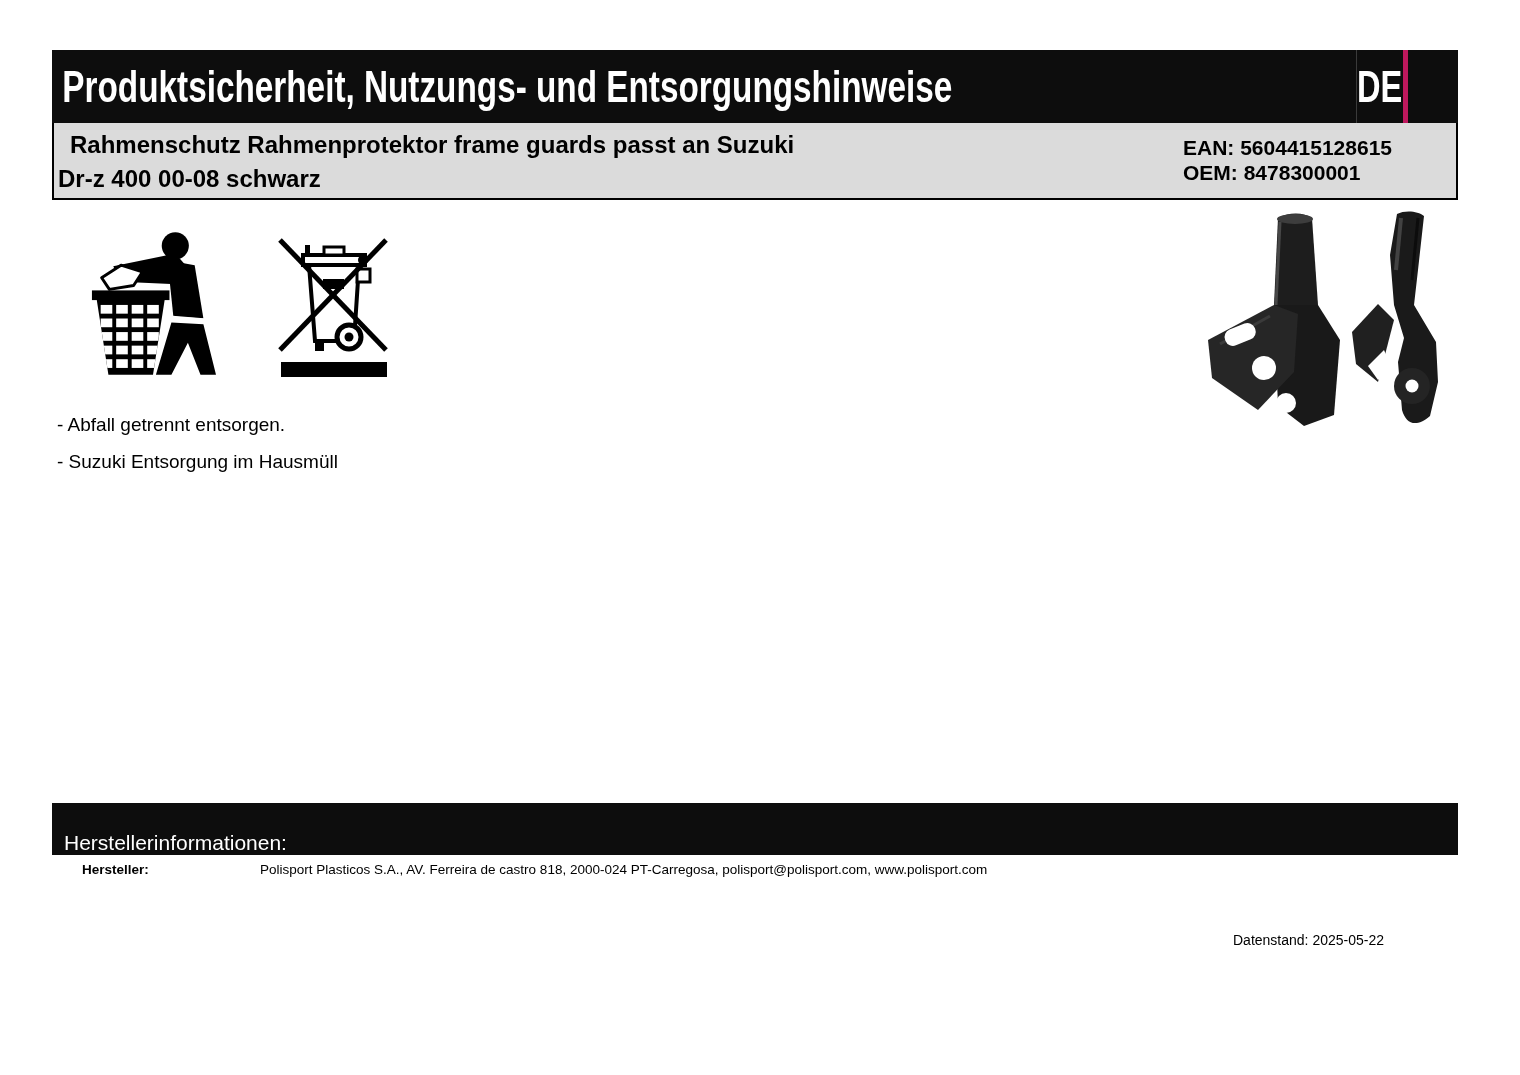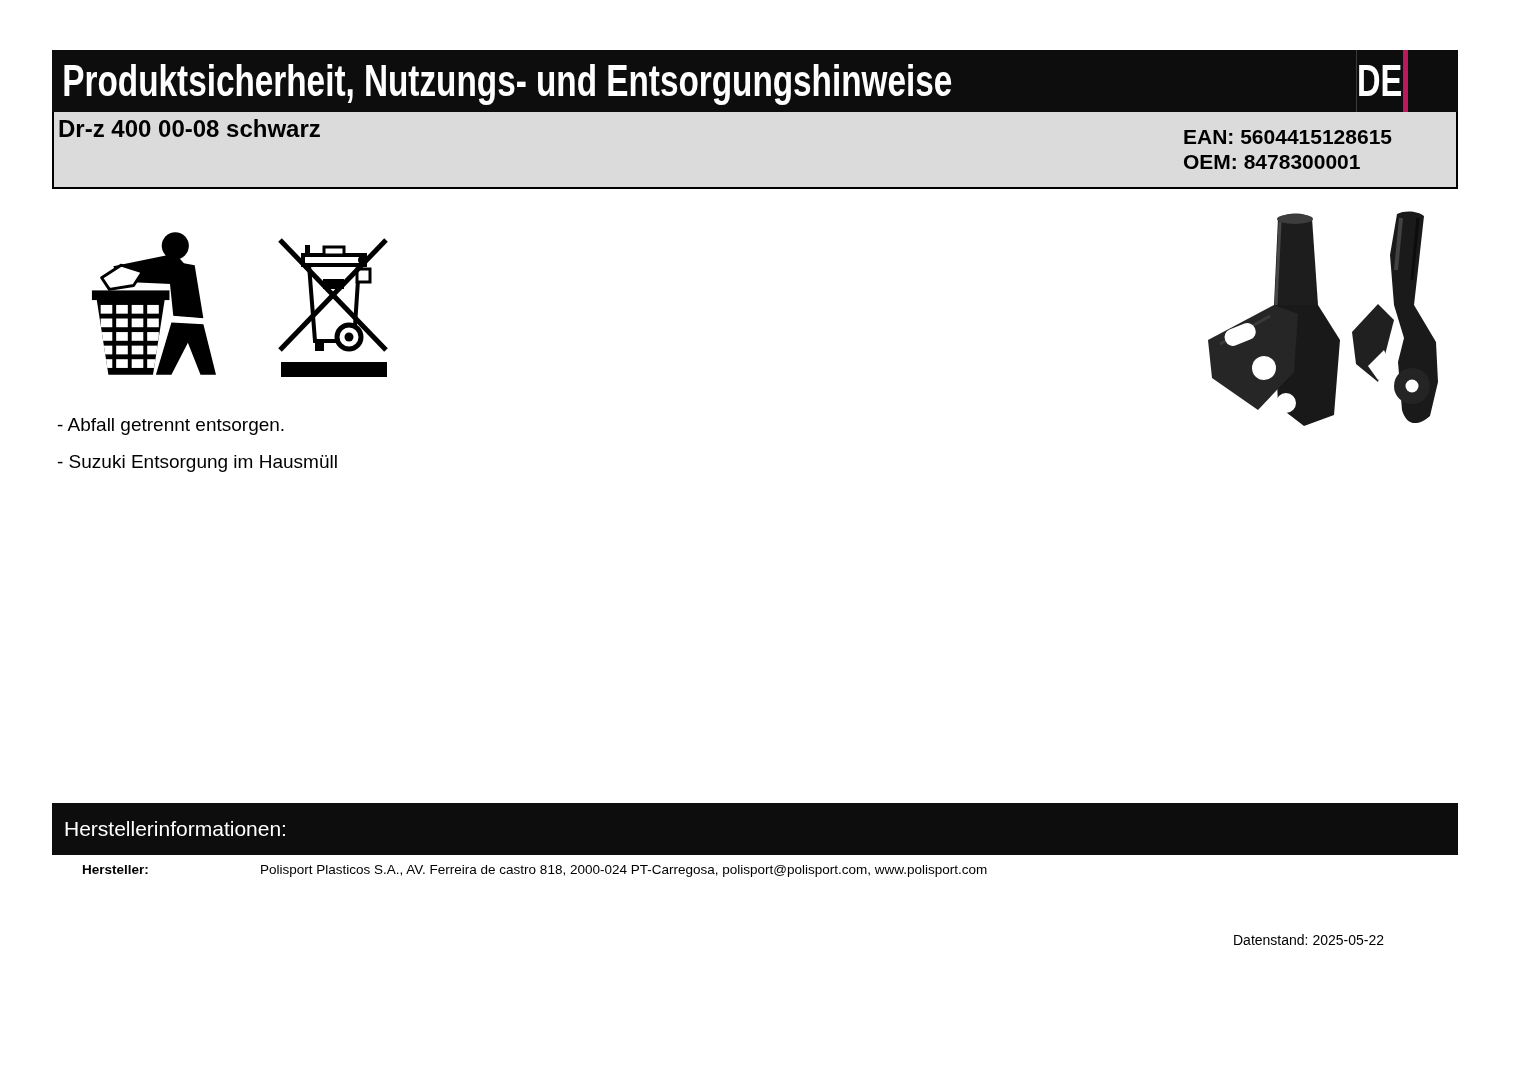--- a/index.html
+++ b/index.html
@@ -4,21 +4,21 @@
 <style>
   * { margin:0; padding:0; box-sizing:border-box; }
   html,body { background:#ffffff; }
   .page {
     position:relative; width:1520px; height:1075px; background:#ffffff;
     font-family:"Liberation Sans", sans-serif; color:#000; overflow:hidden;
   }
   
   .header-block { position:absolute; left:52px; top:50px; width:1406px; }
   .header-bar {
-    height:62px; background:#0d0d0d; display:flex; align-items:center;
+    height:73px; background:#0d0d0d; display:flex; align-items:center;
   }
   .header-title {
     flex:1; padding-left:14px; color:#fff; font-weight:bold; font-size:45px;
     white-space:nowrap; transform:scaleX(0.74); transform-origin:left center;
   }
   .de-cell {
     width:52px; align-self:stretch; display:flex; align-items:center; justify-content:center;
     border-left:1px solid #3a3a3a; border-right:5px solid #be185d;
   }
   .de-cell span {
@@ -44,21 +44,21 @@
   
   .tidyman-wrap { position:absolute; left:90px;  top:228px; width:126px; height:150px; }
   .weee-wrap    { position:absolute; left:278px; top:228px; width:112px; height:150px; }
   
   .notes { position:absolute; left:57px; top:406px; font-size:19px; line-height:37px; }
   
   .figure { position:absolute; left:1200px; top:210px; width:240px; height:220px; }
   
   .mfr-bar {
     position:absolute; left:52px; top:803px; width:1406px; height:52px;
-    background:#0d0d0d; color:#fff; display:flex; align-items:center;
+    background:#0d0d0d; color:#fff; display:flex; align-items:flex-end;
     padding-left:12px; font-size:21px;
   }
   .mfr-label {
     position:absolute; left:82px; top:862px; font-size:13.5px; font-weight:bold; white-space:nowrap;
   }
   .mfr-value {
     position:absolute; left:260px; top:862px; font-size:13.5px; white-space:nowrap;
   }
   
   .datenstand { position:absolute; left:1233px; top:932px; font-size:14px; white-space:nowrap; }
@@ -70,20 +70,21 @@
 
   <div class="header-block">
     <div class="header-bar">
       <div class="header-title">Produktsicherheit, Nutzungs- und Entsorgungshinweise</div>
       <div class="de-cell">
         <span>DE</span>
       </div>
       <div class="de-spacer"></div>
     </div>
     <div class="subtitle-bar">
+      <div class="product-line1">Rahmenschutz Rahmenprotektor frame guards passt an Suzuki</div>
       <div class="product-line2">Dr-z 400 00-08 schwarz</div>
       <div class="codes">
         <div>EAN: 5604415128615</div>
         <div>OEM: 8478300001</div>
       </div>
     </div>
   </div>
 
   <div class="tidyman-wrap">
     <svg viewBox="0 0 130 152" width="126" height="150" xmlns="http://www.w3.org/2000/svg">

